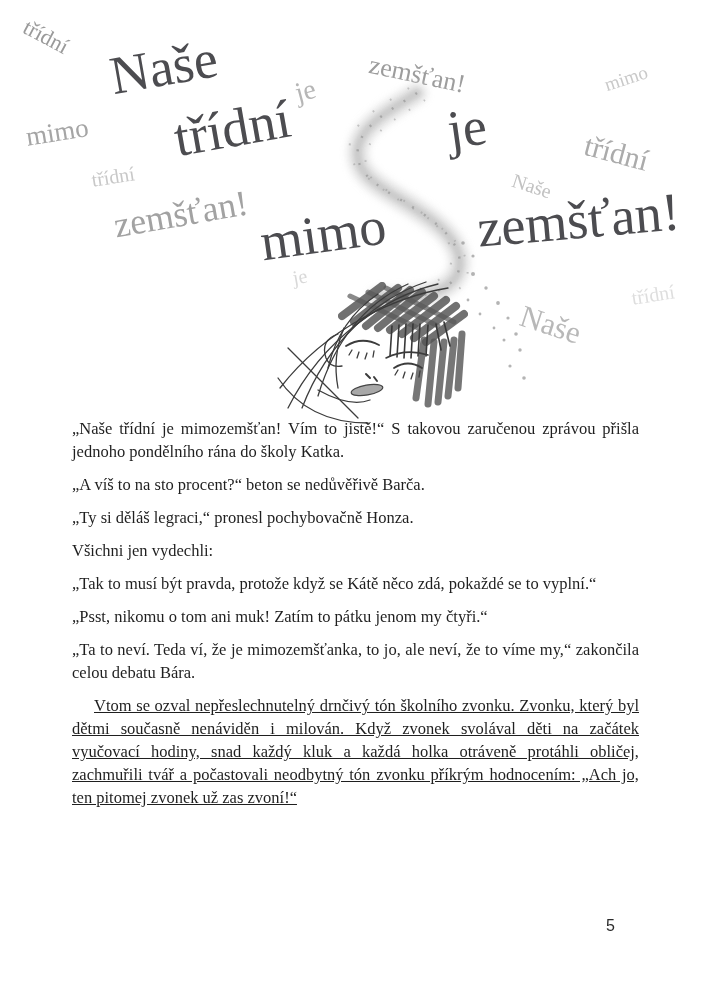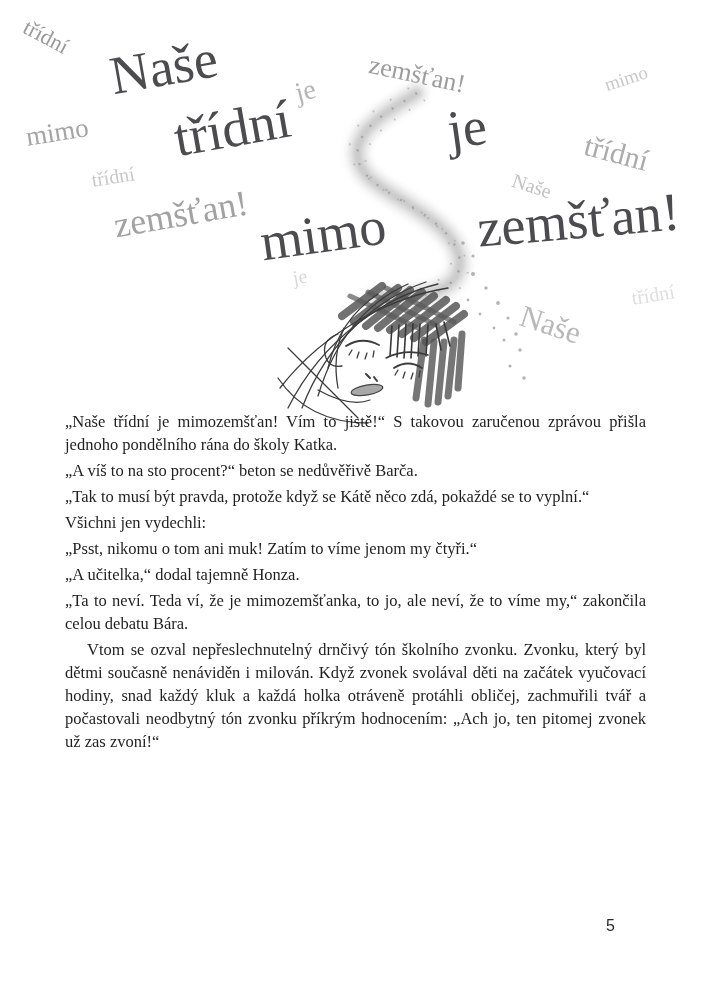--- a/index.html
+++ b/index.html
@@ -33,22 +33,22 @@
   .mw3{left:257px;top:216px;font-size:54px;transform:rotate(-8deg);}
   .mw4{left:475px;top:202px;font-size:54px;transform:rotate(-5deg);}
   
   .illu{position:absolute;left:258px;top:78px;width:272px;height:348px;}
   
   .bodytext{
     position:absolute;left:62px;top:407px;width:587px;
     font-size:16.5px;line-height:23px;color:#1f1f1f;
     text-align:justify;
   }
-  .bodytext p{margin:3px;padding:0;}
-  .bodytext p.indent{text-indent:22px;}
+  .bodytext p{margin:10px;padding:0;}
+  .bodytext p.indent{text-indent:22px;text-decoration:underline;}
   
   .pagenum{
     position:absolute;left:606px;top:917px;
     font-size:16px;color:#2a2a2a;
     font-family:"Liberation Sans","DejaVu Sans",sans-serif;
   }
 </style>
 </head>
 <body>
 
@@ -180,24 +180,24 @@
       <ellipse cx="109" cy="312" rx="16" ry="5" transform="rotate(-10 109 312)" fill="#a8a8a8" stroke="#444444" stroke-width="1.2"></ellipse>
 
       <path d="M60,312 C78,322 96,328 112,322"></path>
     </g>
   </svg>
 
   
   <div class="bodytext">
     <p>„Naše třídní je mimozemšťan! Vím to jistě!“ S takovou zaručenou zprávou přišla jednoho pondělního rána do školy Katka.</p>
     <p>„A víš to na sto procent?“ beton se nedůvěřivě Barča.</p>
+    <p>„Ty si děláš legraci,“ pronesl pochybovačně Honza.</p>
+    <p>Všichni jen vydechli:</p>
     <p>„Tak to musí být pravda, protože když se Kátě něco zdá, pokaždé se to vyplní.“</p>
-    <p>Všichni jen vydechli:</p>
-    <p>„Psst, nikomu o tom ani muk! Zatím to víme jenom my čtyři.“</p>
-    <p>„A učitelka,“ dodal tajemně Honza.</p>
+    <p>„Psst, nikomu o tom ani muk! Zatím to pátku jenom my čtyři.“</p>
     <p>„Ta to neví. Teda ví, že je mimozemšťanka, to jo, ale neví, že to víme my,“ zakončila celou debatu Bára.</p>
     <p class="indent">Vtom se ozval nepřeslechnutelný drnčivý tón školního zvonku. Zvonku, který byl dětmi současně nenáviděn i milován. Když zvonek svolával děti na začátek vyučovací hodiny, snad každý kluk a každá holka otráveně protáhli obličej, zachmuřili tvář a počastovali neodbytný tón zvonku příkrým hodnocením: „Ach jo, ten pitomej zvonek už zas zvoní!“</p>
   </div>
 
   
   <div class="pagenum">5</div>
 
 </div>
 
 </body></html>

